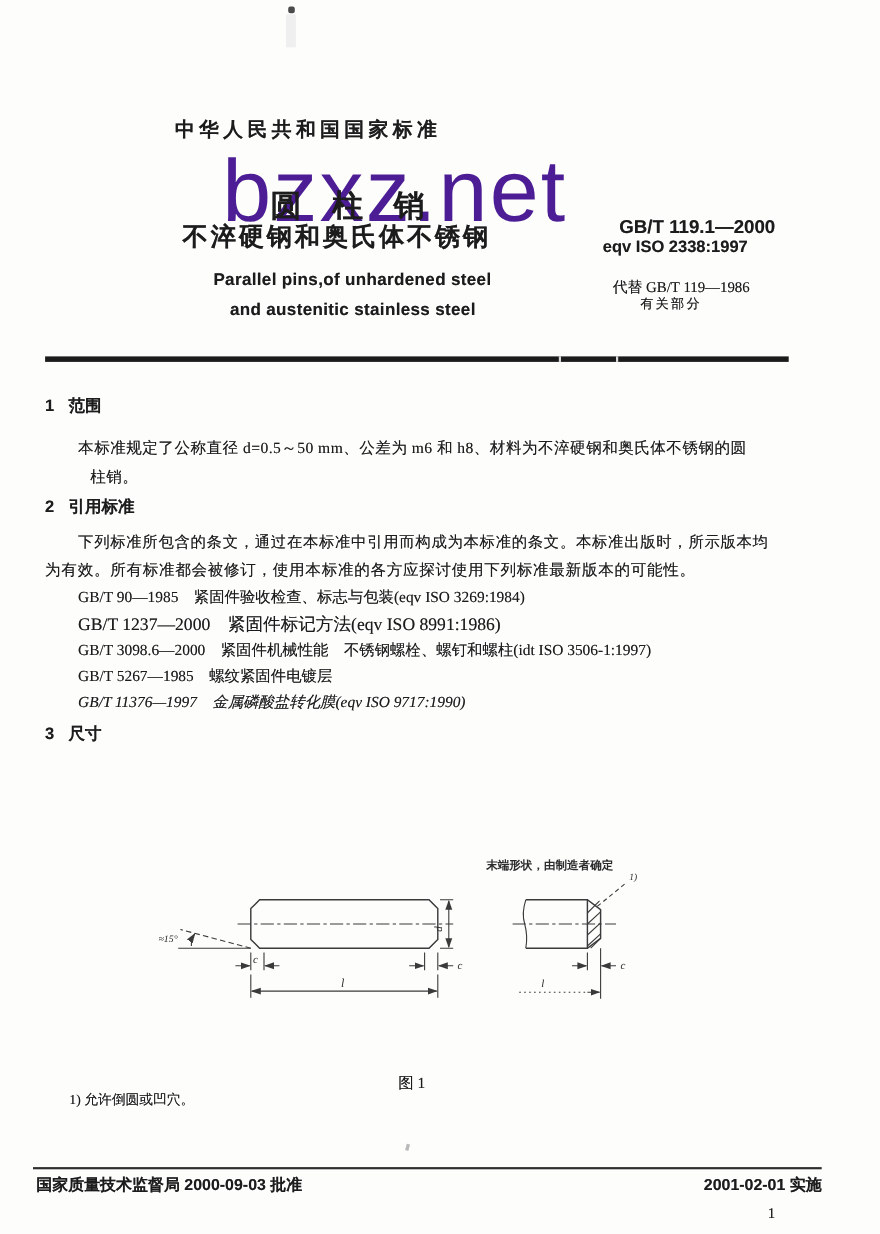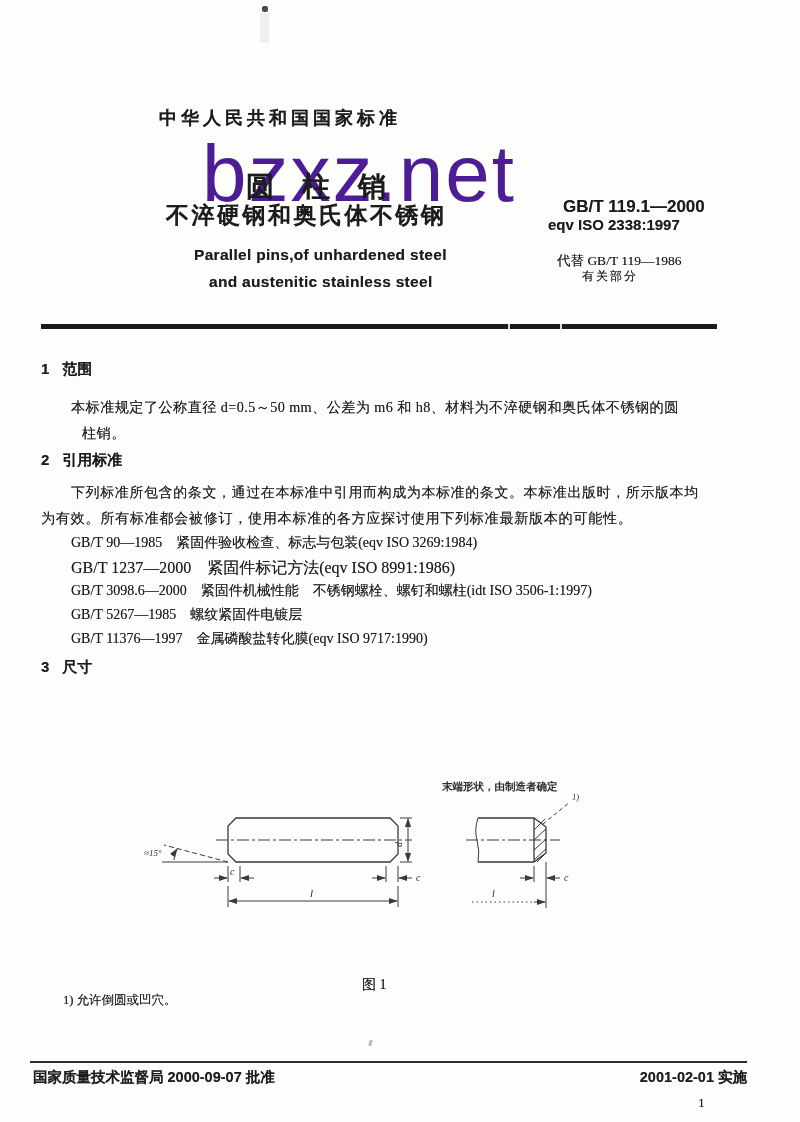--- a/index.html
+++ b/index.html
@@ -66,21 +66,21 @@
   <div class="abs sans b scan" style="left:41px;top:451px;font-size:15px;text-align:right;">
     <span>2</span><span style="display:inline-block;width:13px;"></span><span>引用标准</span>
   </div>
   <div class="abs scan" style="left:71px;top:484px;font-size:14px;letter-spacing:.6px;">下列标准所包含的条文，通过在本标准中引用而构成为本标准的条文。本标准出版时，所示版本均</div>
   <div class="abs scan" style="left:41px;top:509px;font-size:14.2px;letter-spacing:.6px;">为有效。所有标准都会被修订，使用本标准的各方应探讨使用下列标准最新版本的可能性。</div>
 
   <div class="abs scan" style="left:71px;top:534px;font-size:14px;">GB/T 90—1985　紧固件验收检查、标志与包装(eqv ISO 3269:1984)</div>
   <div class="abs scan" style="left:71px;top:558px;font-size:16px;">GB/T 1237—2000　紧固件标记方法(eqv ISO 8991:1986)</div>
   <div class="abs scan" style="left:71px;top:582px;font-size:14px;">GB/T 3098.6—2000　紧固件机械性能　不锈钢螺栓、螺钉和螺柱(idt ISO 3506-1:1997)</div>
   <div class="abs scan" style="left:71px;top:606px;font-size:14px;">GB/T 5267—1985　螺纹紧固件电镀层</div>
-  <div class="abs scan" style="left:71px;top:630px;font-size:14px;">GB/T 11376—1997　金属磷酸盐转化膜(eqv ISO 9717:1990)</div>
+  <div class="abs scan" style="left:71px;top:630px;font-size:14px;font-style:italic;">GB/T 11376—1997　金属磷酸盐转化膜(eqv ISO 9717:1990)</div>
 
   <div class="abs sans b scan" style="left:41px;top:658px;font-size:15px;">
     <span>3</span><span style="display:inline-block;width:13px;"></span><span>尺寸</span>
   </div>
 
   <svg class="abs" style="left:140px;top:768px;" width="480" height="175" viewBox="0 0 480 175">
     <defs>
       <marker id="arr" viewBox="0 0 10 10" refX="9" refY="5" markerWidth="9" markerHeight="9" orient="auto-start-reverse">
         <path d="M0,1.5 L10,5 L0,8.5 Z" fill="#3a3a3a"></path>
       </marker>
@@ -141,17 +141,17 @@
       <text x="432" y="32" font-size="8.5">1)</text>
       <text x="424" y="113" font-size="10">c</text>
       <text x="352" y="129" font-size="10">l</text>
     </g>
   </svg>
 
   <div class="abs scan" style="left:63px;top:951px;font-size:12.5px;margin-top:41px;">1) 允许倒圆或凹穴。</div>
   <div class="abs scan" style="left:362px;top:976px;font-size:14px;">图 1</div>
 
   <div class="abs rule-thin" style="left:30px;top:1061px;width:717px;height:2px;"></div>
-  <div class="abs sans b scan" style="left:33px;top:1068px;font-size:14.5px;">国家质量技术监督局 2000-09-07 批准</div>
+  <div class="abs sans b scan" style="left:33px;top:1068px;font-size:14.5px;">国家质量技术监督局 2000-09-03 批准</div>
   <div class="abs sans b scan" style="right:53px;top:1068px;font-size:14.5px;">2001-02-01 实施</div>
   <div class="abs scan" style="left:698px;top:1095px;font-size:13.5px;">1</div>
 
 </div>
 
 </body></html>

